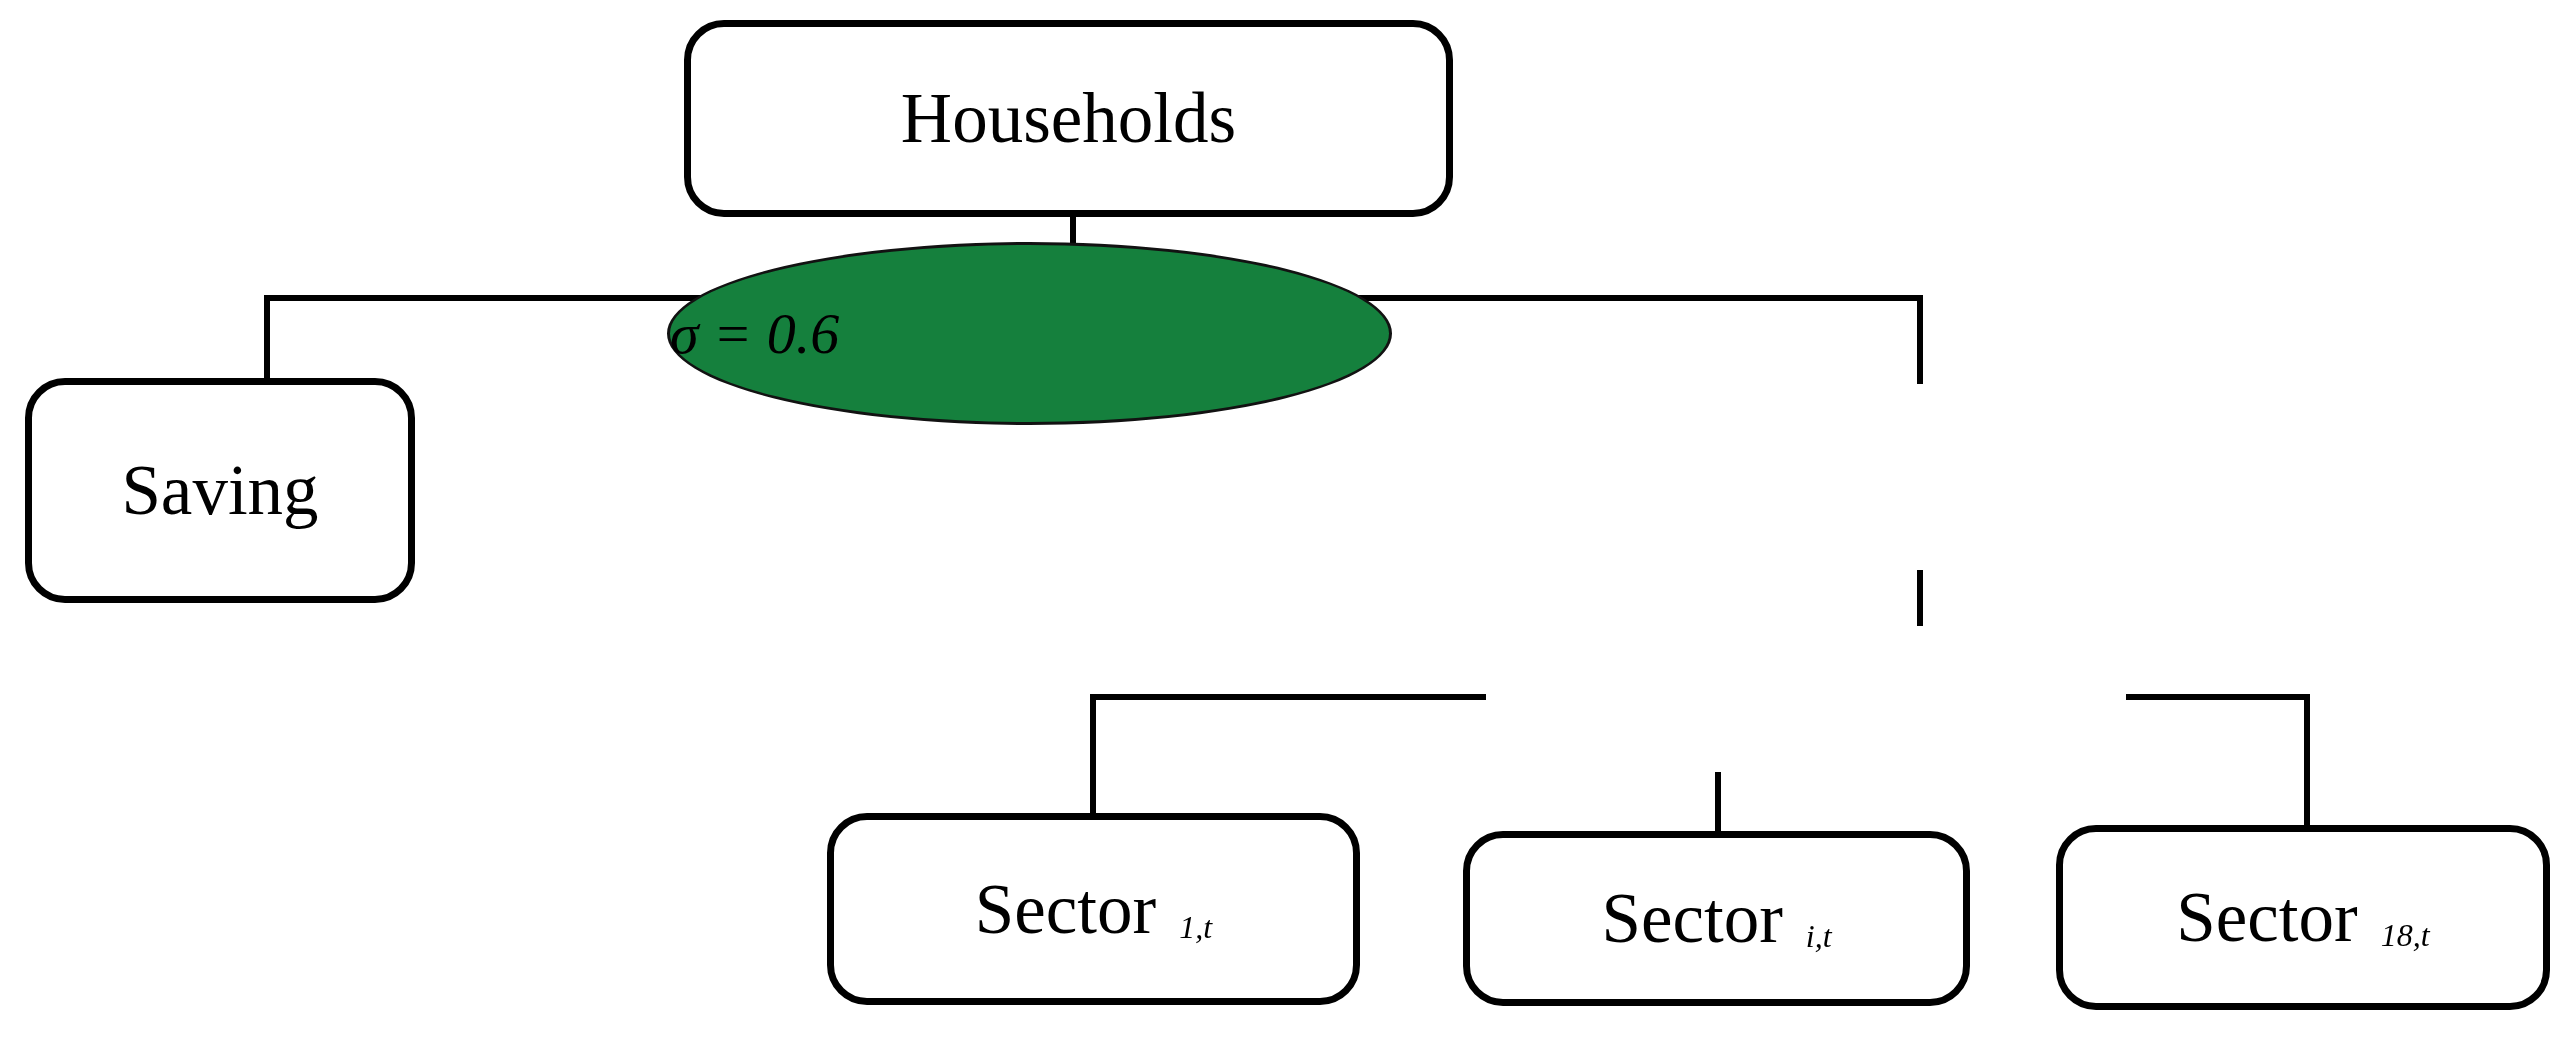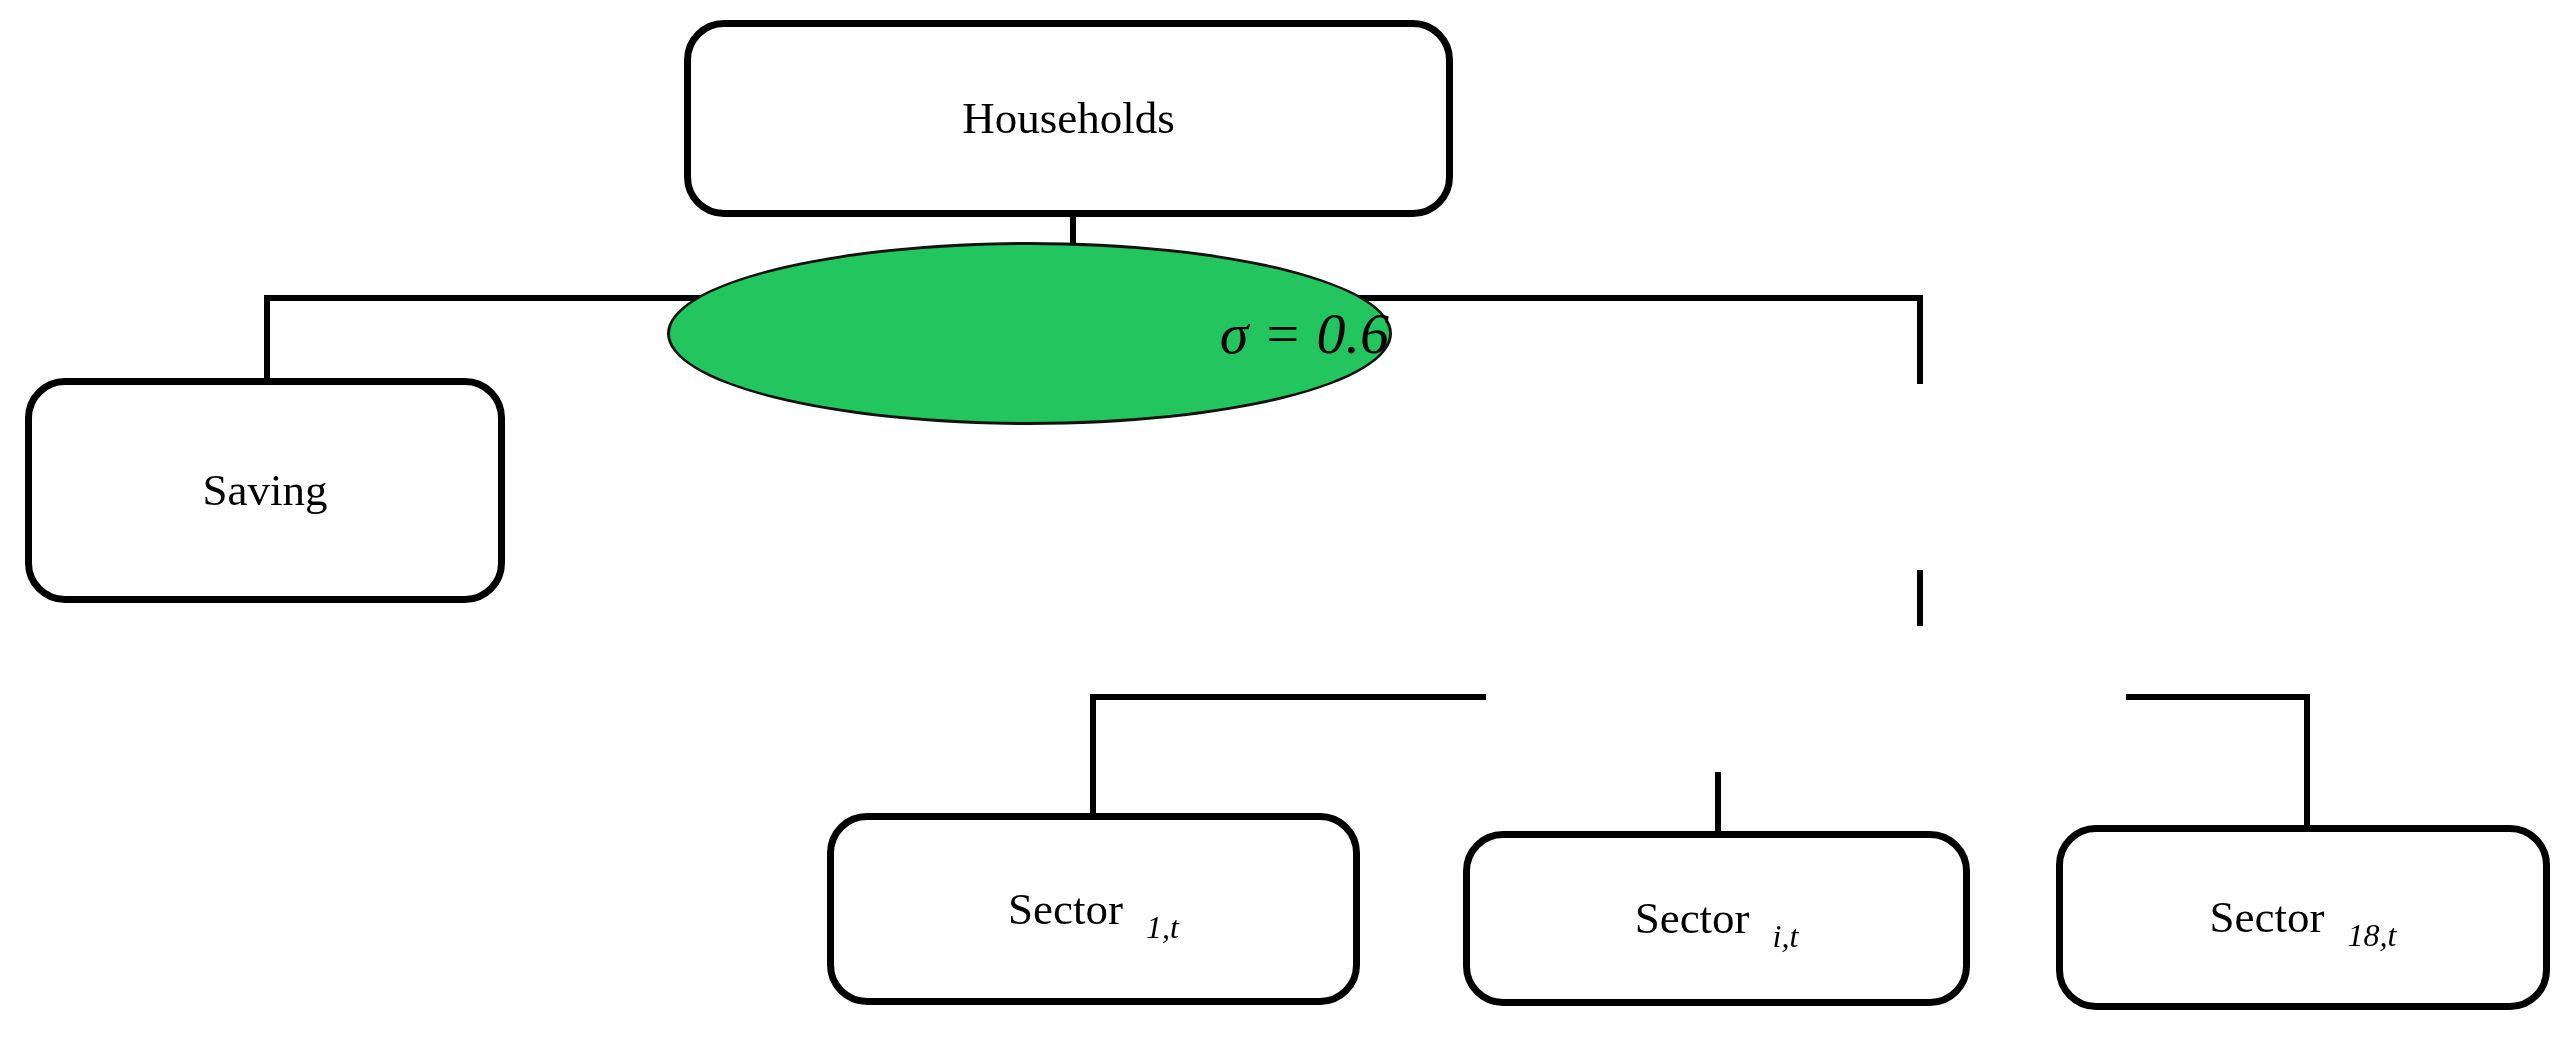--- a/index.html
+++ b/index.html
@@ -24,41 +24,41 @@
     position: absolute;
     box-sizing: border-box;
     border: 7.4px solid #000000;
     border-radius: 40px;
     background: #ffffff;
     display: flex;
     align-items: center;
     justify-content: center;
   }
   .box .label {
-    font-size: 45px;
+    font-size: 71px;
     line-height: 1;
     white-space: pre;
   }
   .box .sub {
     font-size: 32px;
     font-style: italic;
     position: relative;
     top: 18px;
     margin-left: 23px;
     white-space: pre;
   }
   .ellipse {
     position: absolute;
     box-sizing: border-box;
     border: 3.3px solid #121212;
     border-radius: 50%;
-    background: #22c55e;
+    background: #15803d;
     display: flex;
     align-items: center;
-    justify-content: flex-end;
+    justify-content: flex-start;
   }
   .etext {
     font-size: 58px;
     font-style: italic;
     line-height: 1;
     white-space: pre;
   }
   .etext .sup {
     font-size: 37px;
     position: relative;
@@ -84,21 +84,21 @@
 
   <div class="ellipse" style="left:667px; top:242px; width:725px; height:183px;">
     <span class="etext"><span>σ</span><span class="sup"></span><span> = 0.6</span></span>
   </div>
 
 
   <div class="box" style="left:684px; top:20px; width:769px; height:197px;">
     <span class="label">Households</span>
   </div>
 
-  <div class="box" style="left:25px; top:378px; width:480px; height:225px;">
+  <div class="box" style="left:25px; top:378px; width:390px; height:225px;">
     <span class="label">Saving</span>
   </div>
 
 
   <div class="box" style="left:827px; top:813px; width:533px; height:192px;">
     <span class="label">Sector</span>
       <span class="sub">1,t</span>
   </div>
 
   <div class="box" style="left:1463px; top:831px; width:507px; height:175px;">

